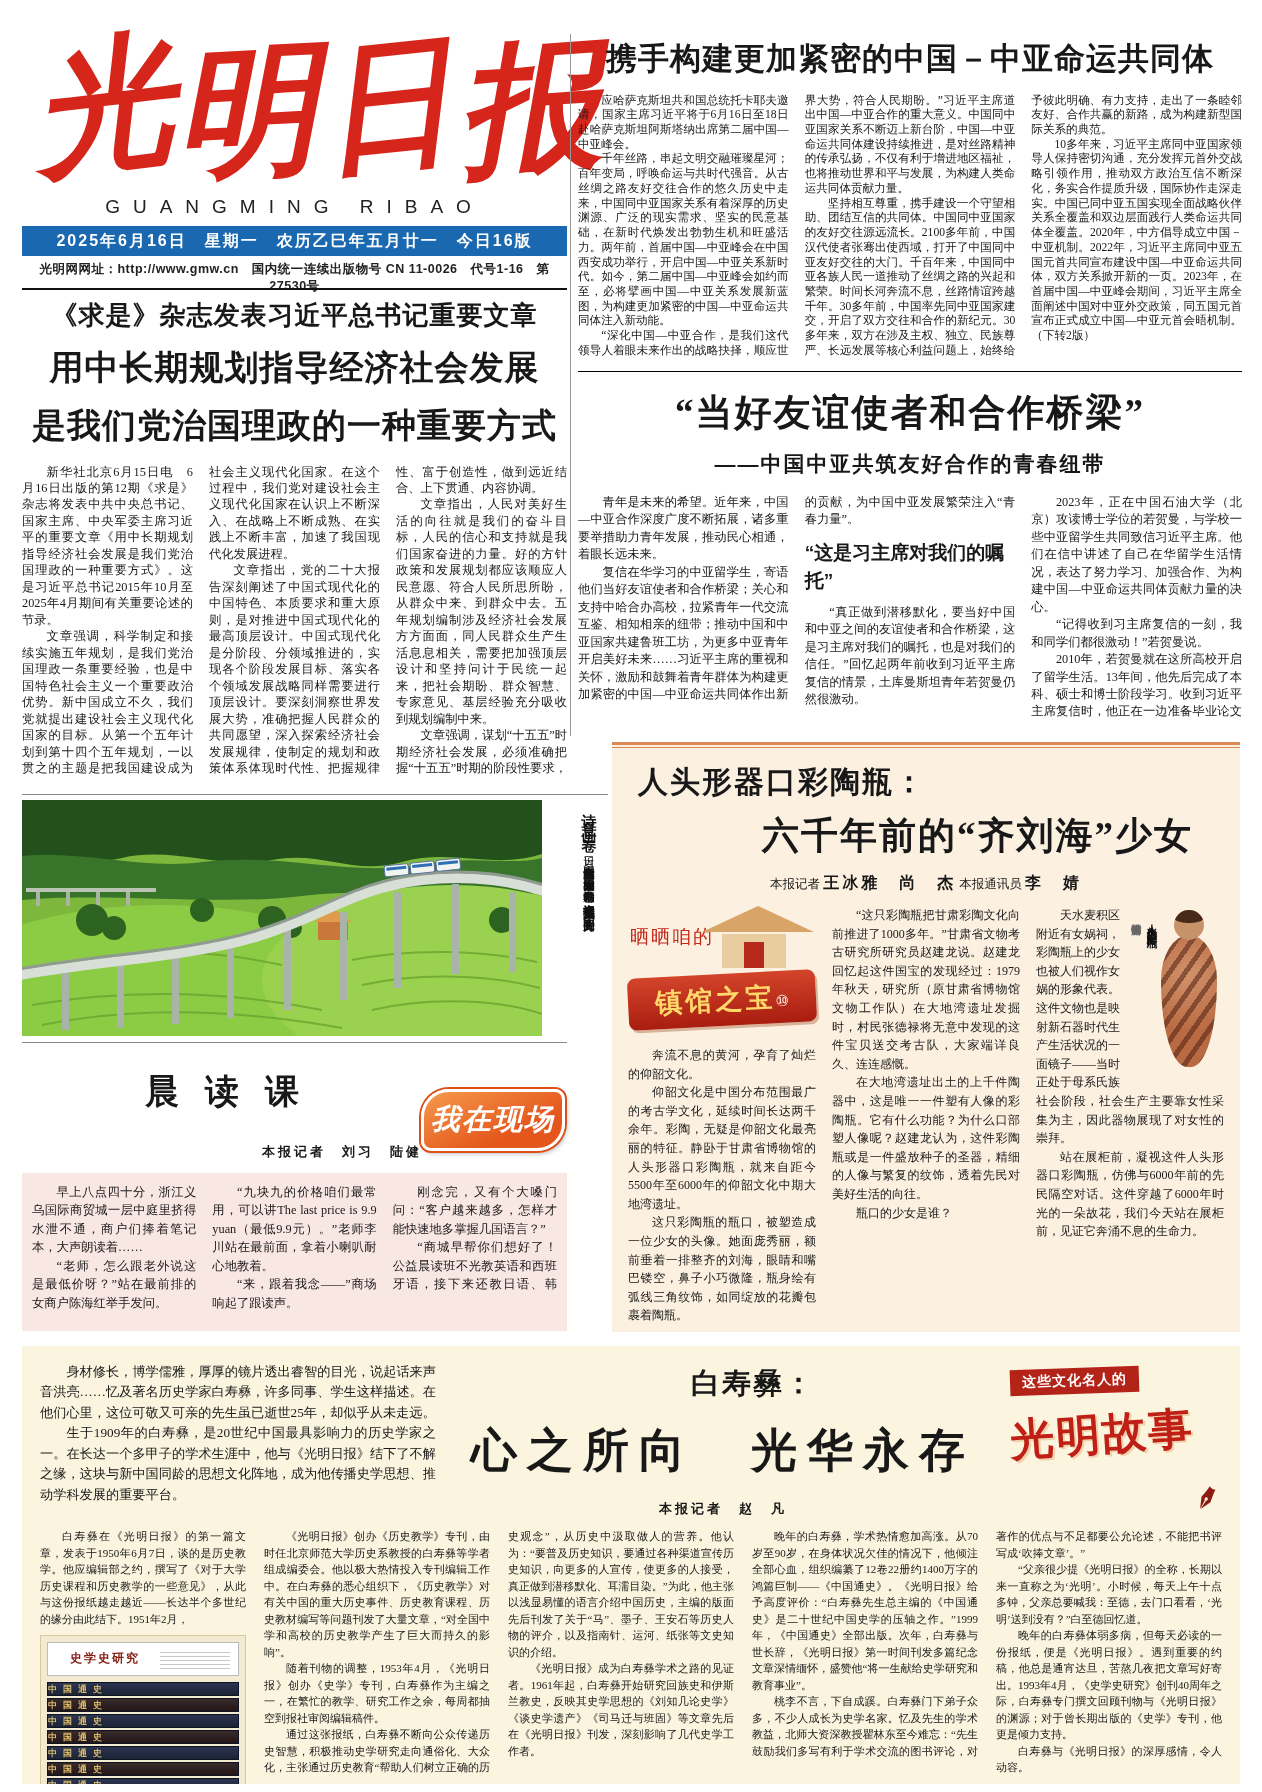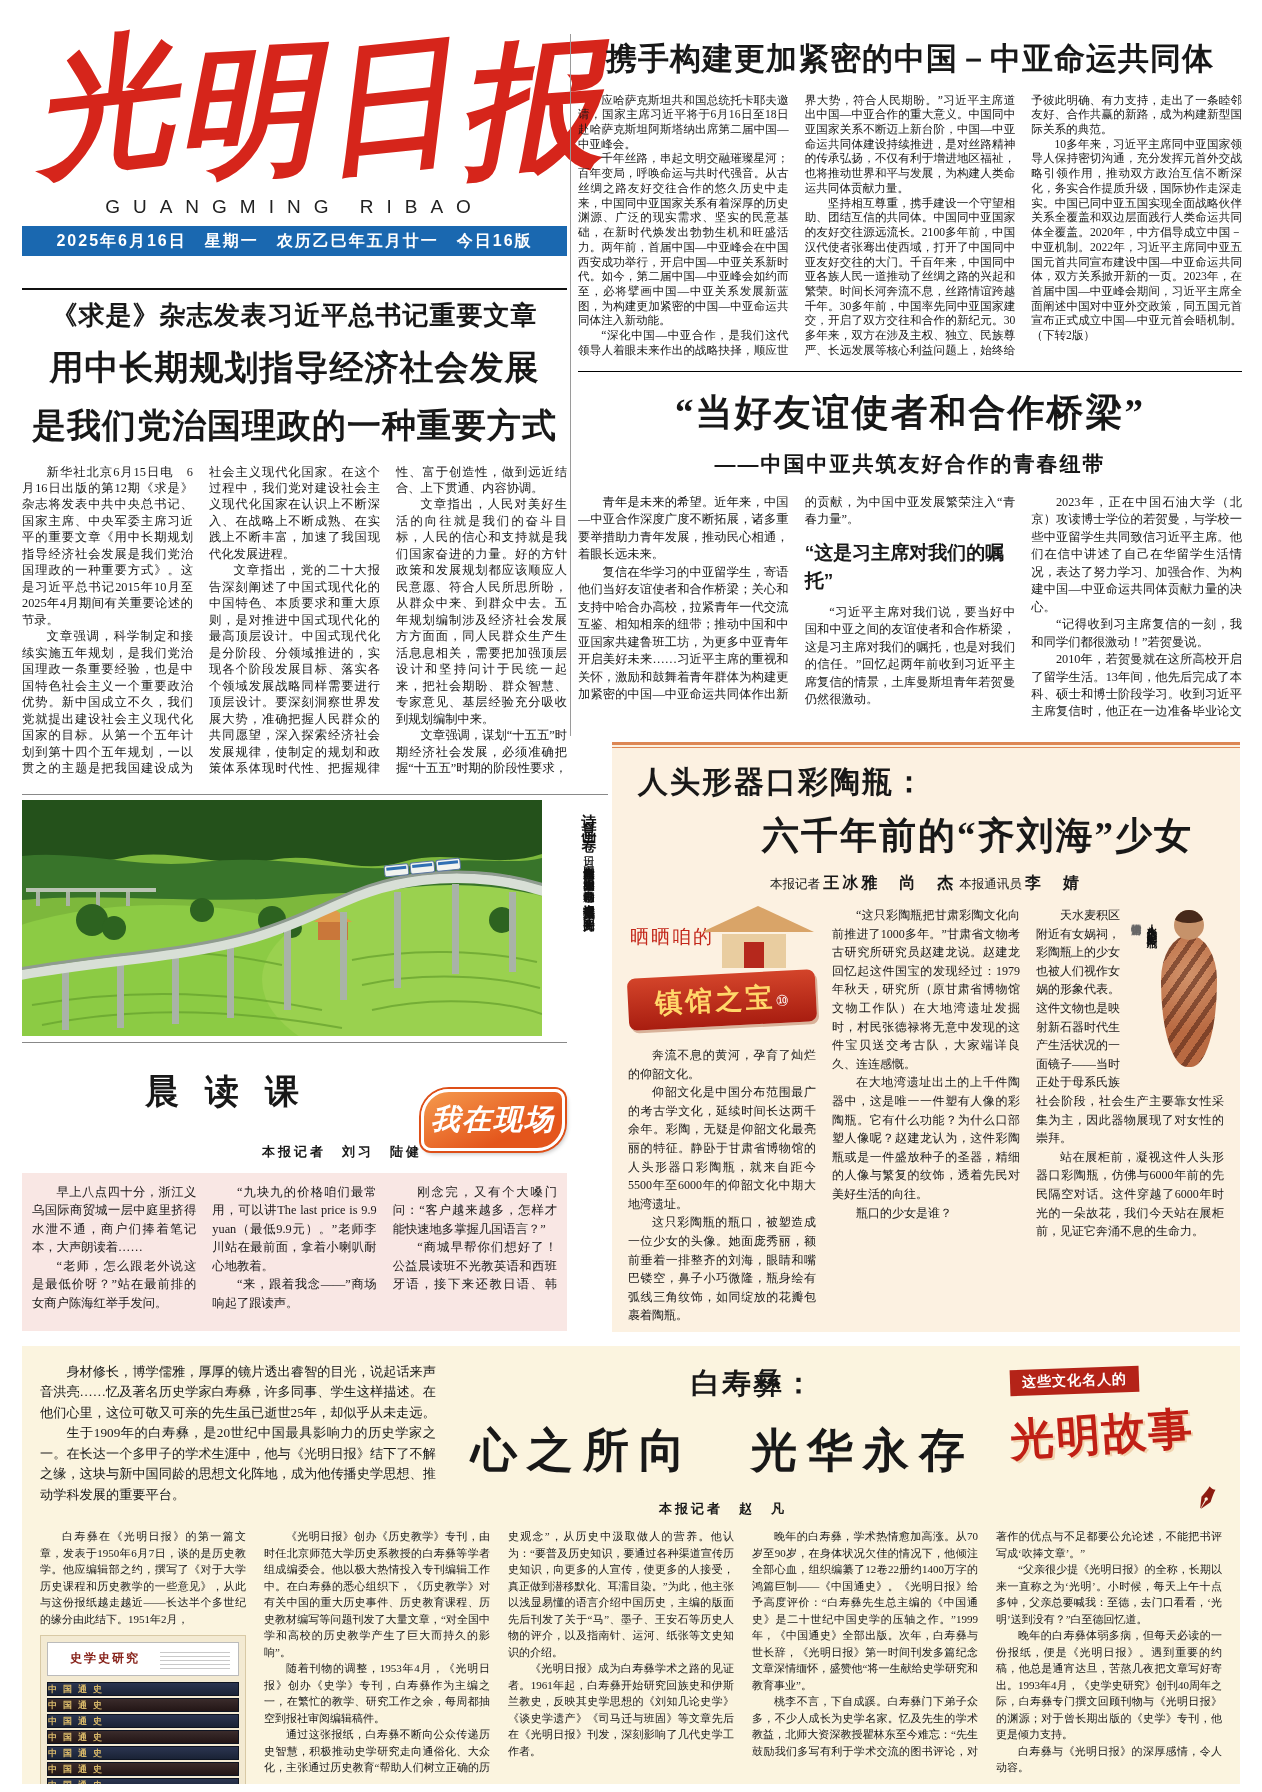--- a/index.html
+++ b/index.html
@@ -149,20 +149,21 @@
 
   <header class="masthead" data-name="masthead">
     <div class="calligraphy" data-name="masthead-calligraphy-title">
       <span data-name="masthead-char">光</span>
       <span data-name="masthead-char">明</span>
       <span data-name="masthead-char">日</span>
       <span data-name="masthead-char">报</span>
     </div>
     <div class="pinyin" data-name="masthead-pinyin">GUANGMING RIBAO</div>
     <div class="datebar" data-name="date-bar">2025年6月16日　星期一　农历乙巳年五月廿一　今日16版</div>
+    <div class="pubinfo" data-name="publication-info">光明网网址：http://www.gmw.cn　国内统一连续出版物号 CN 11-0026　代号1-16　第27530号</div>
   </header>
   <div class="rule-left" data-name="masthead-divider"></div>
   <div class="vdiv" data-name="region-divider"></div>
 
   <section class="lead-left" data-name="article-qiushi">
     <div class="kicker" data-name="article-kicker">《求是》杂志发表习近平总书记重要文章</div>
     <h1 class="ll-title" data-name="article-headline-line1">用中长期规划指导经济社会发展</h1>
     <h1 class="ll-title" data-name="article-headline-line2">是我们党治国理政的一种重要方式</h1>
     <div class="body cols3 ll-body" data-name="article-body">
         <p>新华社北京6月15日电　6月16日出版的第12期《求是》杂志将发表中共中央总书记、国家主席、中央军委主席习近平的重要文章《用中长期规划指导经济社会发展是我们党治国理政的一种重要方式》。这是习近平总书记2015年10月至2025年4月期间有关重要论述的节录。</p>
@@ -262,21 +263,21 @@
   <section class="youth" data-name="article-youth-bond">
     <h2 class="y-title" data-name="article-headline">“当好友谊使者和合作桥梁”</h2>
     <div class="y-sub" data-name="article-subtitle">——中国中亚共筑友好合作的青春纽带</div>
     <div class="y-body cols3" data-name="article-body">
       <div class="body" data-name="article-body-part1">
           <p>青年是未来的希望。近年来，中国—中亚合作深度广度不断拓展，诸多重要举措助力青年发展，推动民心相通，着眼长远未来。</p>
           <p>复信在华学习的中亚留学生，寄语他们当好友谊使者和合作桥梁；关心和支持中哈合办高校，拉紧青年一代交流互鉴、相知相亲的纽带；推动中国和中亚国家共建鲁班工坊，为更多中亚青年开启美好未来……习近平主席的重视和关怀，激励和鼓舞着青年群体为构建更加紧密的中国—中亚命运共同体作出新的贡献，为中国中亚发展繁荣注入“青春力量”。</p>
         </div>
       <h3 class="crosshead" data-name="article-crosshead">“这是习主席对我们的嘱托”</h3>
       <div class="body" data-name="article-body-part2">
-          <p>“习近平主席对我们说，要当好中国和中亚之间的友谊使者和合作桥梁，这是习主席对我们的嘱托，也是对我们的信任。”回忆起两年前收到习近平主席复信的情景，土库曼斯坦青年若贺曼仍然很激动。</p>
+          <p>“真正做到潜移默化，要当好中国和中亚之间的友谊使者和合作桥梁，这是习主席对我们的嘱托，也是对我们的信任。”回忆起两年前收到习近平主席复信的情景，土库曼斯坦青年若贺曼仍然很激动。</p>
           <p>2023年，正在中国石油大学（北京）攻读博士学位的若贺曼，与学校一些中亚留学生共同致信习近平主席。他们在信中讲述了自己在华留学生活情况，表达了努力学习、加强合作、为构建中国—中亚命运共同体贡献力量的决心。</p>
           <p>“记得收到习主席复信的一刻，我和同学们都很激动！”若贺曼说。</p>
           <p>2010年，若贺曼就在这所高校开启了留学生活。13年间，他先后完成了本科、硕士和博士阶段学习。收到习近平主席复信时，他正在一边准备毕业论文答辩，一边思索着毕业后的去向。（下转2版）</p>
         </div>
     </div>
   </section>
 
   <section class="relic" data-name="article-painted-pottery">
     <div class="relic-rule" data-name="relic-top-rule"></div>
     <h2 class="r-title1" data-name="relic-headline-line1">人头形器口彩陶瓶：</h2>

